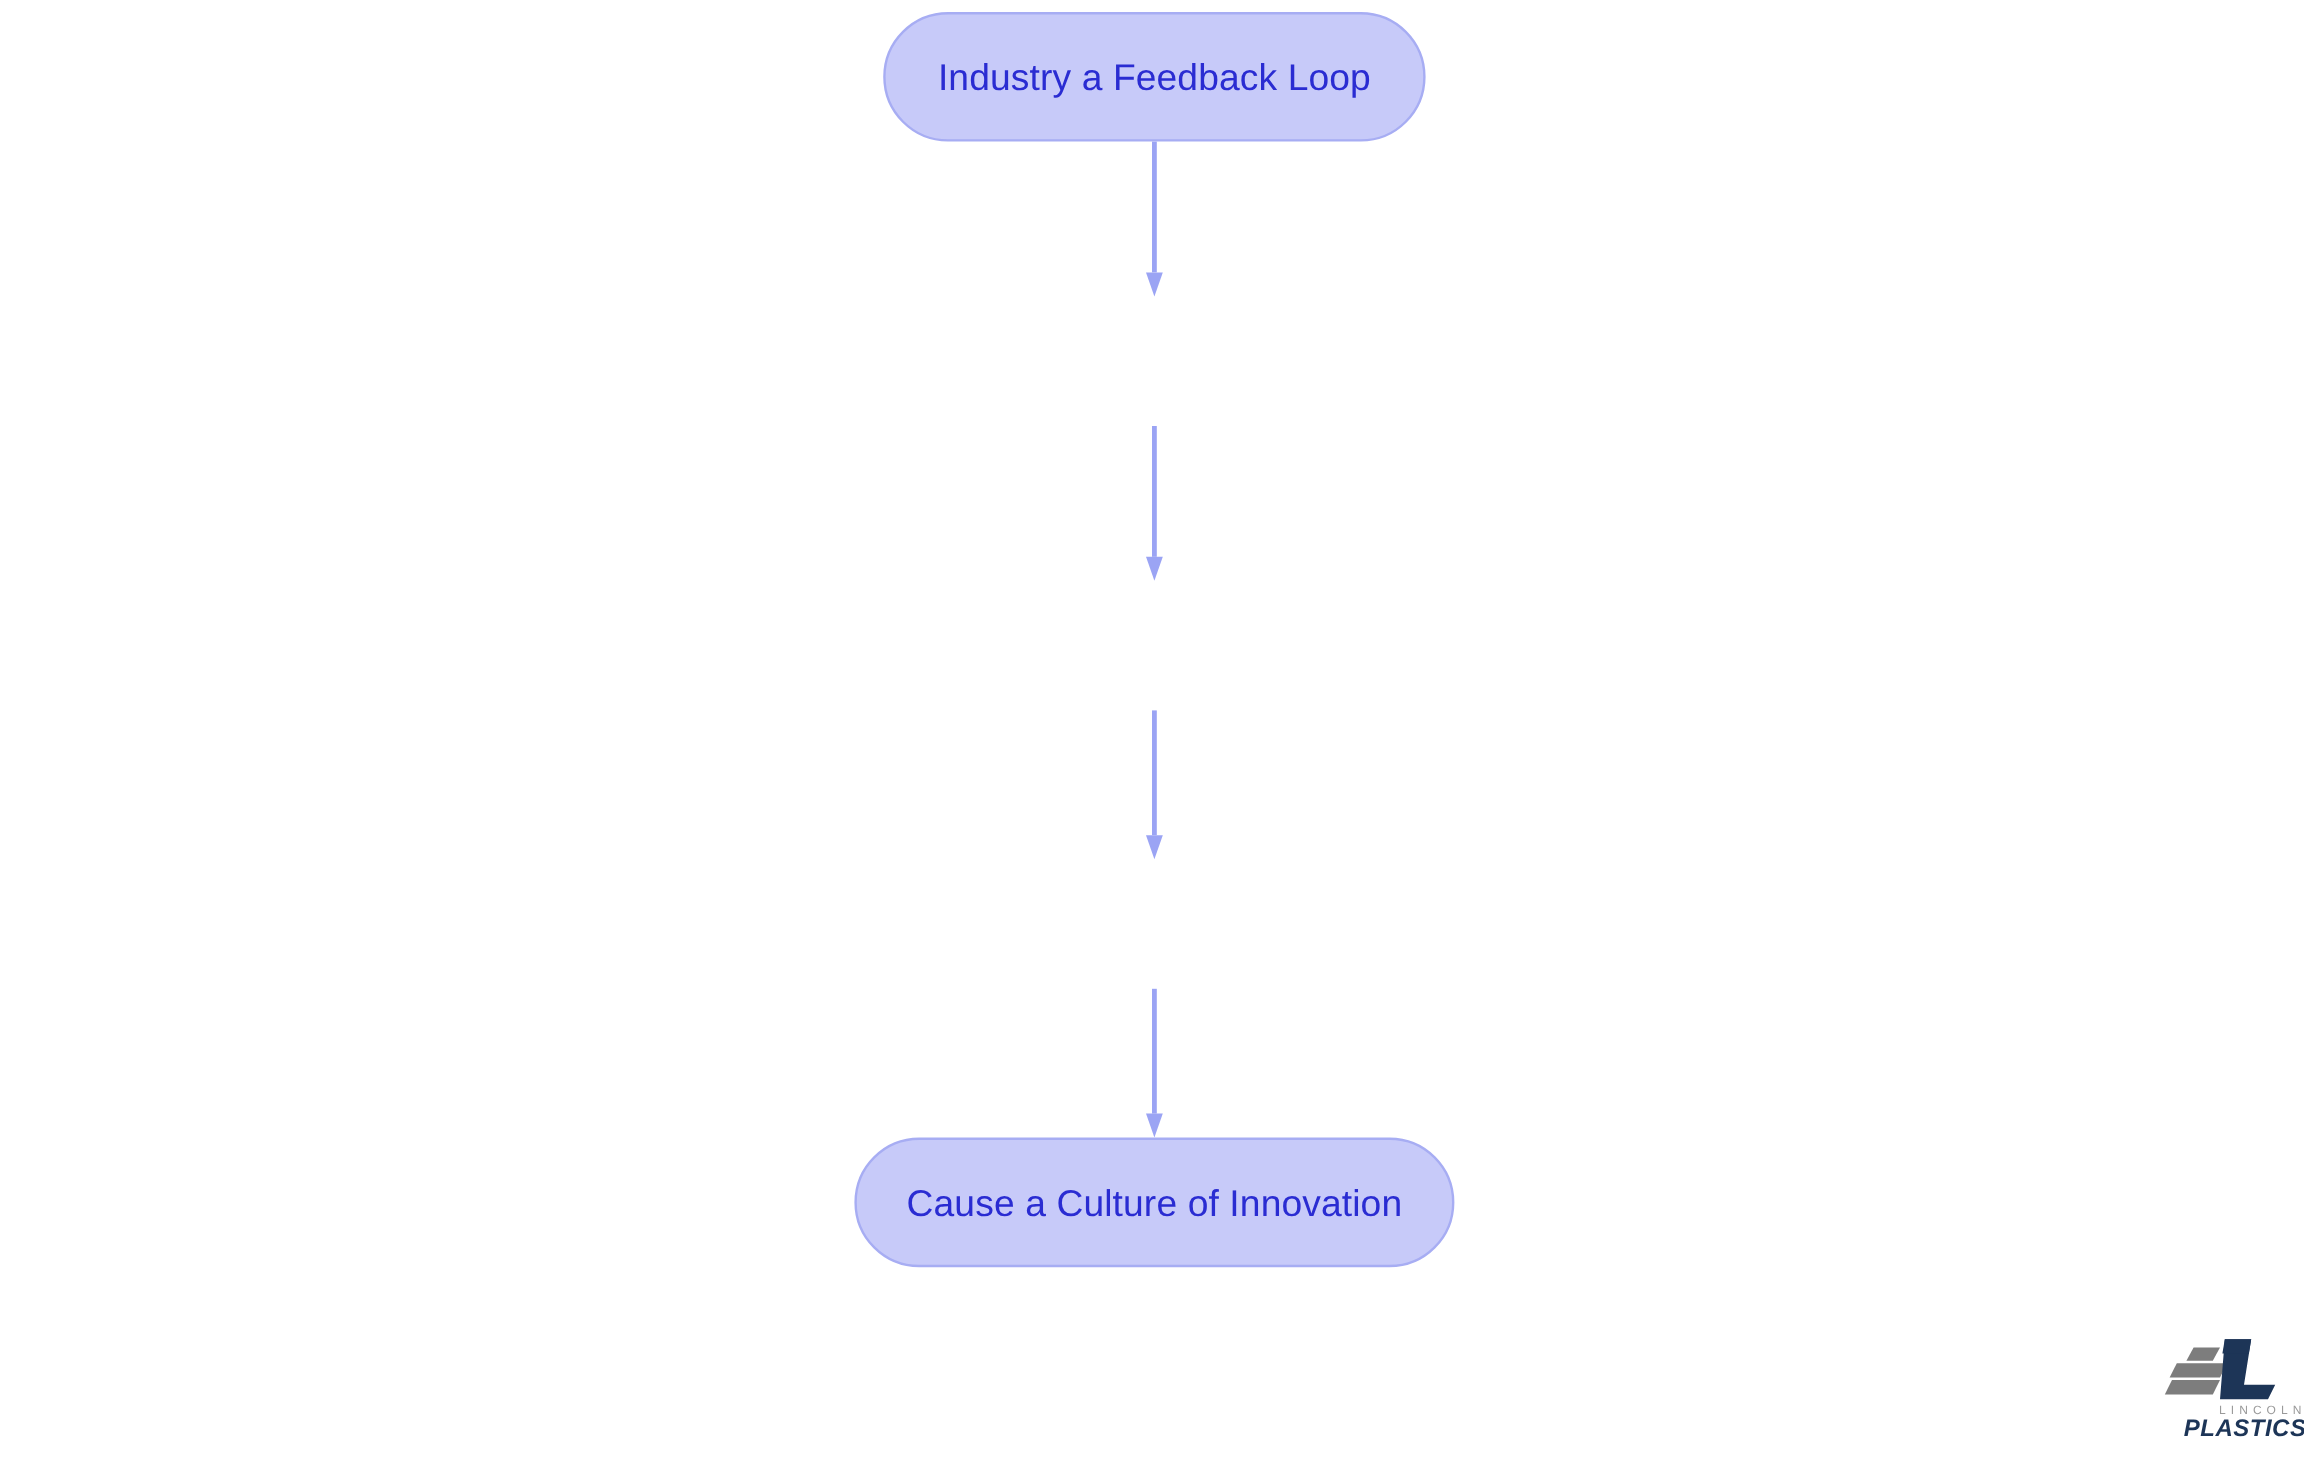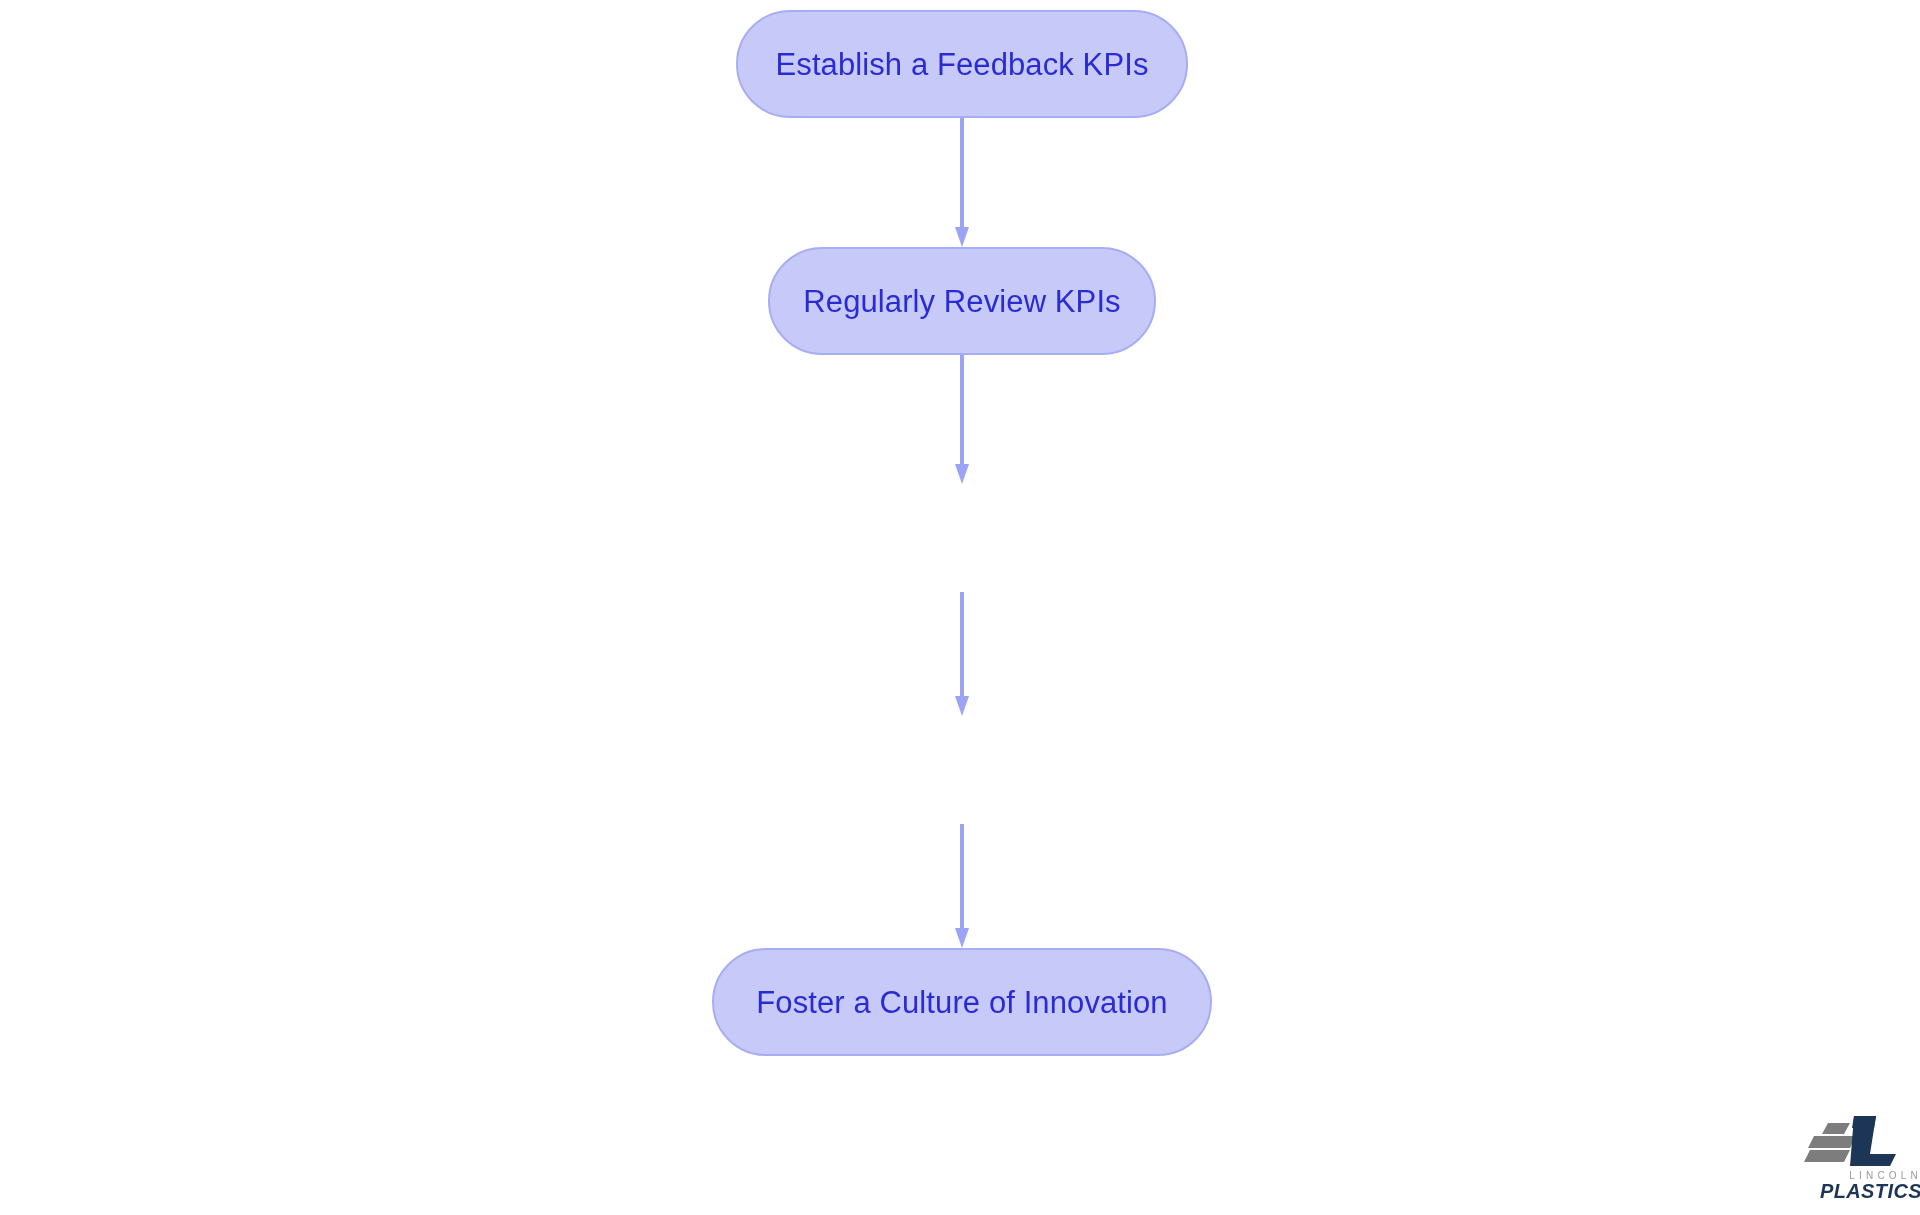--- a/index.html
+++ b/index.html
@@ -134,51 +134,48 @@
   }
 </style>
 </head>
 <body>
 
 <div id="flowchart-canvas">
 
   <div class="flow-column">
 
     <div class="node node-1">
-      <span>Establish a Feedback KPIs</span>
+      <span>Industry a Feedback Loop</span>
     </div>
 
     <div class="connector connector-1">
       <div class="stem"></div>
       <div class="head"></div>
     </div>
 
-    <div class="node node-2">
-      <span>Regularly Review KPIs</span>
-    </div>
 
     <div class="connector connector-2">
       <div class="stem"></div>
       <div class="head"></div>
     </div>
 
 
     <div class="connector connector-3">
       <div class="stem"></div>
       <div class="head"></div>
     </div>
 
 
     <div class="connector connector-4">
       <div class="stem"></div>
       <div class="head"></div>
     </div>
 
     <div class="node node-5">
-      <span>Foster a Culture of Innovation</span>
+      <span>Cause a Culture of Innovation</span>
     </div>
 
   </div>
 
   <div id="brand-logo">
     <div class="logo-mark">
       <svg width="108" height="62" viewBox="0 0 108 62" xmlns="http://www.w3.org/2000/svg">
 
         <polygon points="30,11 52,11 46,22 24,22" fill="#7d7d7d"></polygon>
         <polygon points="16,24 58,24 52,36 10,36" fill="#7d7d7d"></polygon>

